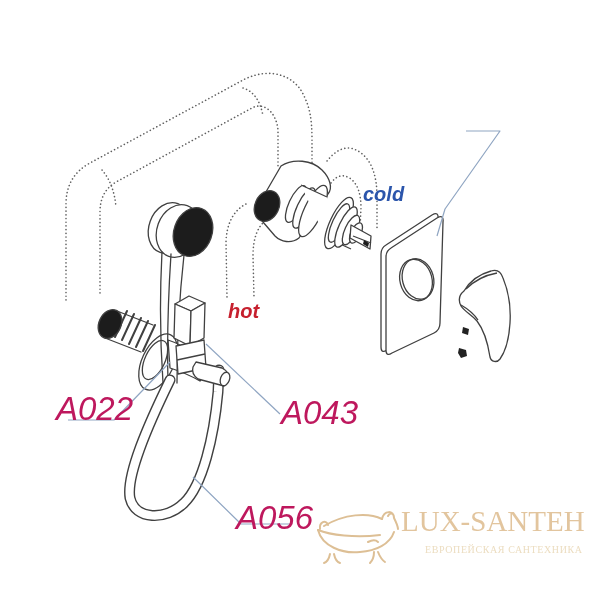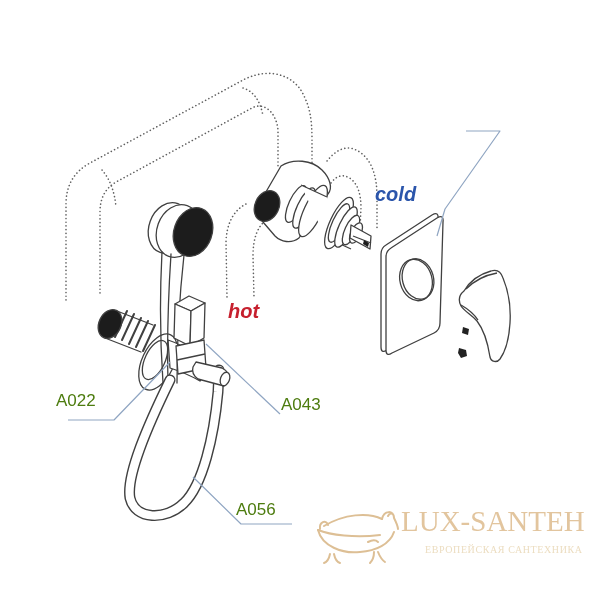--- a/index.html
+++ b/index.html
@@ -1,26 +1,26 @@
 <!DOCTYPE html>
 <html><head>
 <meta charset="utf-8">
 <style>
   html,body{margin:0;padding:0;background:#ffffff;}
   .stage{position:relative;width:600px;height:600px;background:#ffffff;overflow:hidden;
          font-family:"Liberation Sans",sans-serif;}
   .stage svg{position:absolute;left:0;top:0;}
   .lbl{position:absolute;white-space:nowrap;line-height:1;}
   .lbl.product{left:461px;top:107px;font-size:21px;color:#2b4a9b;}
-  .lbl.part{font-size:17px;color:#4d7c0f;}
+  .lbl.part{font-size:33px;color:#be185d;font-style:italic;}
   .lbl.a022{left:56px;top:392px;}
   .lbl.a043{left:281px;top:396px;text-align:center;}
   .lbl.a056{left:236px;top:501px;}
   .lbl.water{font-size:20px;font-weight:bold;font-style:italic;}
-  .lbl.cold{left:363px;top:184px;color:#2b55ab;margin-left:12px;}
+  .lbl.cold{left:363px;top:184px;color:#2b55ab;}
   .lbl.hot{left:228px;top:301px;color:#c6202e;}
   .watermark{position:absolute;left:0;top:0;width:600px;height:600px;pointer-events:none;text-decoration:underline;}
   .wm-brand{position:absolute;left:401px;top:505px;font-family:"Liberation Serif",serif;
             font-size:29px;letter-spacing:0px;color:#e2c59e;}
   .wm-tagline{position:absolute;left:425px;top:544px;font-family:"Liberation Serif",serif;
               font-size:10px;letter-spacing:0.6px;color:#ecddc0;}
 </style>
 </head>
 <body>
 

